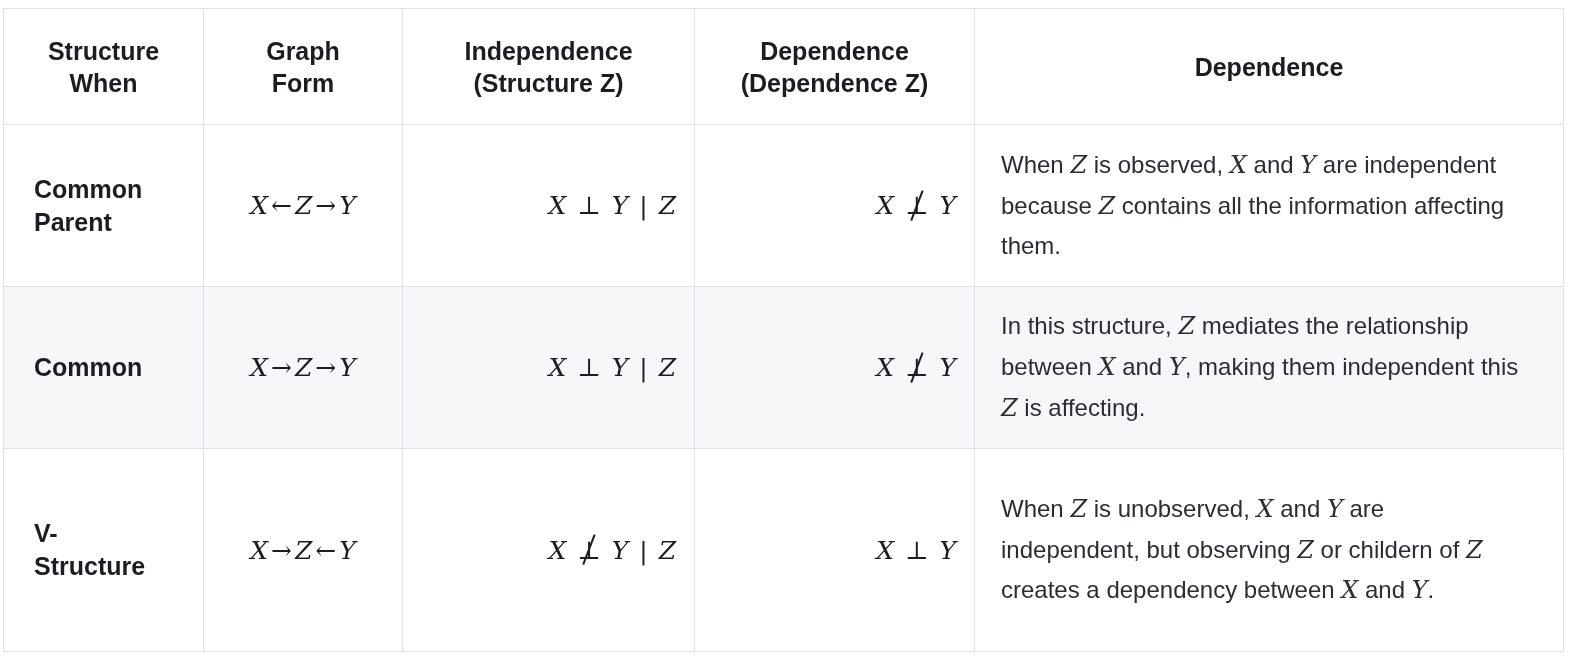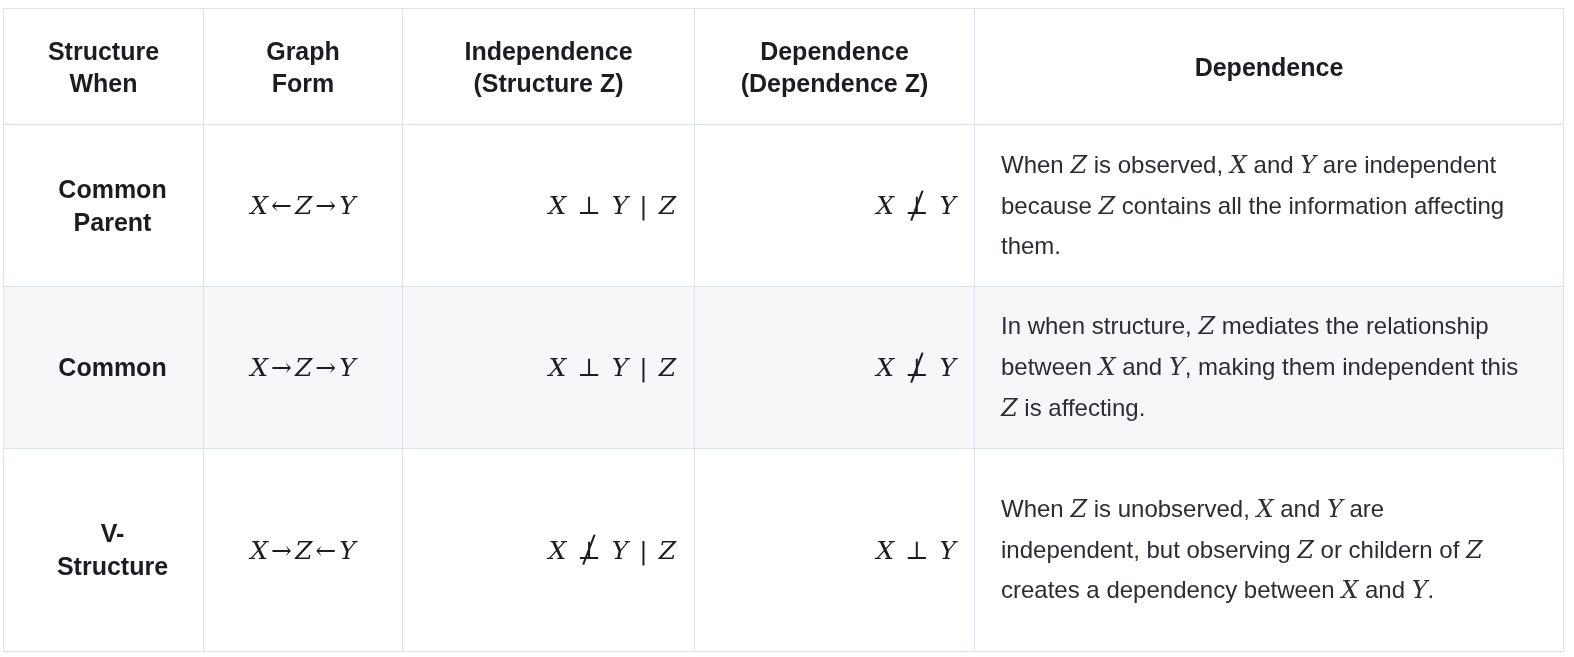--- a/index.html
+++ b/index.html
@@ -60,21 +60,21 @@
   }
 
   tbody tr.shaded td { background: #f5f7f9; }
   tbody tr.plain td  { background: #ffffff; }
 
   td.cell-type {
     font-weight: bold;
     font-size: 25px;
     line-height: 1.32;
     color: #1b1d23;
-    text-align: center;
+    text-align: left;
     padding-left: 30px;
     padding-right: 12px;
   }
 
   td.cell-math {
     font-family: "DejaVu Serif", serif;
     font-style: italic;
     font-size: 25px;
     color: #1b1d23;
     text-align: center;
@@ -195,21 +195,21 @@
           <span class="mop">⊥</span>
           <span>Y</span>
           <span class="mop">|</span>
           <span>Z</span>
         </td>
         <td class="cell-math left-al">
           <span>X</span>
           <span class="mop nindep"><span>⊥</span><span class="slash"></span></span>
           <span>Y</span>
         </td>
-        <td class="cell-expl"><span>In when structure, </span><span class="v">Z</span><span> mediates the relationship between </span><span class="v">X</span><span> and </span><span class="v">Y</span><span>, making them independent this </span><span class="v">Z</span><span> is affecting.</span></td>
+        <td class="cell-expl"><span>In this structure, </span><span class="v">Z</span><span> mediates the relationship between </span><span class="v">X</span><span> and </span><span class="v">Y</span><span>, making them independent this </span><span class="v">Z</span><span> is affecting.</span></td>
       </tr>
 
       <tr class="plain row-vstr">
         <td class="cell-type nowrap-type">V-
 Structure</td>
         <td class="cell-math">
           <span>X</span><span class="mop">→</span><span>Z</span><span class="mop">←</span><span>Y</span>
         </td>
         <td class="cell-math left-al">
           <span>X</span>

